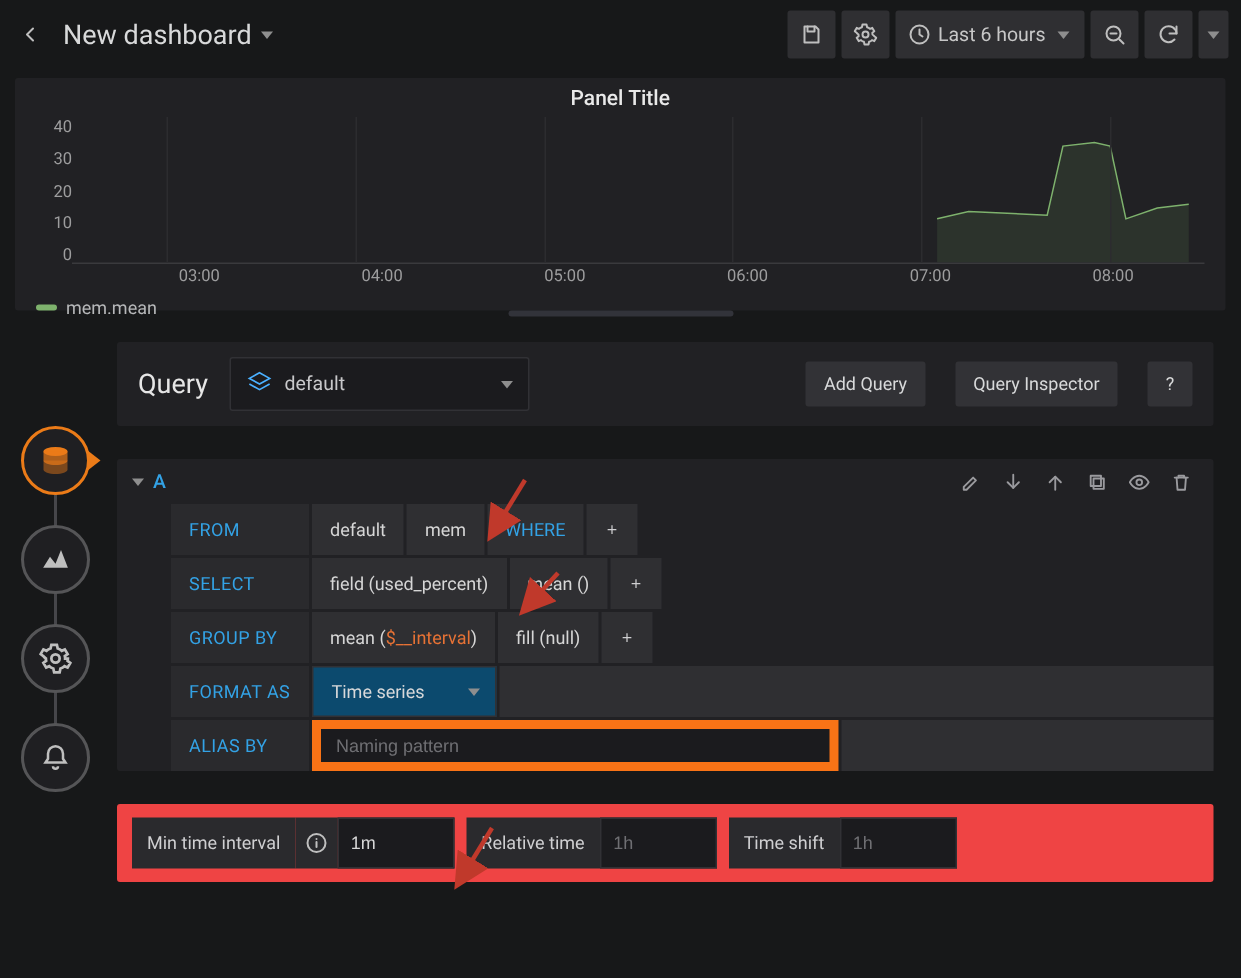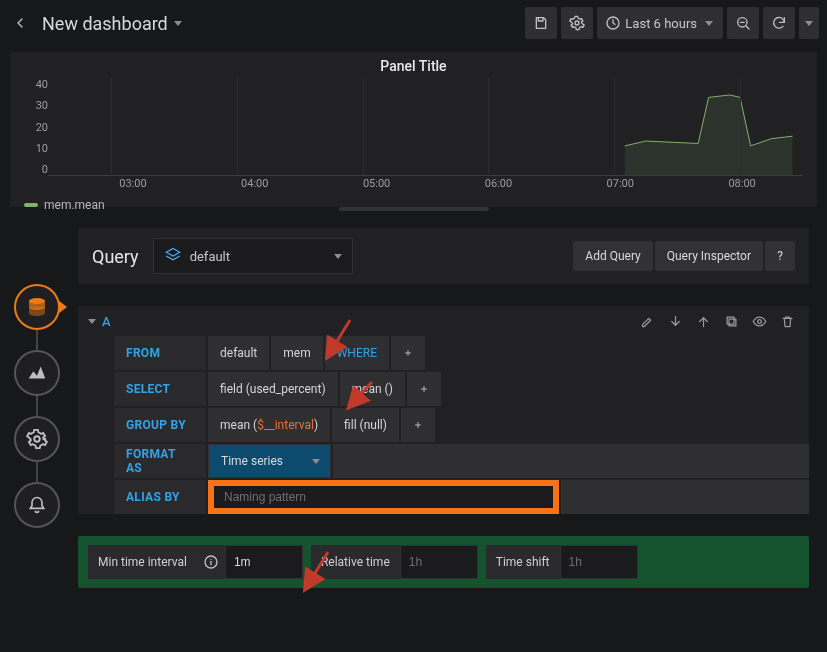--- a/index.html
+++ b/index.html
@@ -38,49 +38,49 @@
   .navcircle svg{stroke:#bfbfbf;fill:none;stroke-width:2}
 
   
   .editor{position:absolute;left:78px;right:18px;top:228px;bottom:12px}
   .qhead{background:#212124;height:56px;display:flex;align-items:center;padding:0 14px;border-radius:2px}
   .qhead .qtitle{font-size:18px;color:#e6e6e6;margin-right:14px}
   .dsselect{background:#1b1b1e;border:1px solid #313135;height:36px;width:200px;display:flex;align-items:center;padding:0 10px;border-radius:2px;gap:8px;color:#c8c8ca;position:relative}
   .dsselect .dsicon{width:18px;height:18px}
   .dsselect .caret{position:absolute;right:10px;border-left:4px solid transparent;border-right:4px solid transparent;border-top:5px solid #8e8e8e}
   .qhead .spacer{flex:1}
-  .qbtn{background:#323236;color:#d8d9da;height:30px;padding:0 12px;border-radius:2px;display:flex;align-items:center;margin-left:2px;cursor:pointer;font-size:12px}
+  .qbtn{background:#323236;color:#d8d9da;height:30px;padding:0 12px;border-radius:2px;display:flex;align-items:center;margin-left:20px;cursor:pointer;font-size:12px}
   .qbtn.help{width:30px;padding:0;justify-content:center}
 
   .rowwrap{margin-top:22px;background:#212124;border-radius:2px}
   .rowhead{height:30px;display:flex;align-items:center;padding:0 10px;color:#9fc5ff;font-size:13px}
   .rowhead .collapse{border-left:4px solid transparent;border-right:4px solid transparent;border-top:5px solid #8e8e8e;margin-right:6px}
   .rowhead .rid{color:#33a2e5;font-weight:500}
   .rowhead .spacer{flex:1}
   .rowicon{width:24px;height:24px;display:flex;align-items:center;justify-content:center;margin-left:4px;cursor:pointer}
   .rowicon svg{width:15px;height:15px;stroke:#9a9a9e;fill:none;stroke-width:2;stroke-linecap:round;stroke-linejoin:round}
 
   .rowbody{padding:0 0 0 36px}
   .clauseline{display:flex;gap:2px;margin-bottom:2px}
   .seg{height:34px;display:flex;align-items:center;padding:0 12px;font-size:12px}
-  .label{background:#2a2a2d;color:#33a2e5;font-weight:700;text-transform:uppercase;letter-spacing:.3px;width:92px}
+  .label{background:#2a2a2d;color:#33a2e5;font-weight:400;text-transform:uppercase;letter-spacing:.3px;width:92px}
   .tok{background:#2f2f32;color:#d6d6d6;cursor:pointer}
   .kw{color:#33a2e5;font-weight:400}
   .var{color:#e77235}
   .add{background:#2f2f32;width:34px;justify-content:center;cursor:pointer}
   .add svg{width:12px;height:12px;stroke:#cfcfd1;stroke-width:2}
   .fmt{background:#0c4a6e;border:1px solid #313135;position:relative;width:123px}
   .fmt .caret{position:absolute;right:10px;border-left:4px solid transparent;border-right:4px solid transparent;border-top:5px solid #8e8e8e}
   .fmt-fill{flex:1;background:#2f2f32;height:34px}
   .aliasinput{flex:1;height:34px}
   .aliasinput input{width:100%;height:100%;background:#1b1b1e;border:6px solid #f97316;color:#d6d6d6;padding:0 10px;font-size:12px;outline:none}
   .aliasinput input::placeholder{color:#6f6f73}
   .alias-fill{width:248px;background:#2f2f32;height:34px}
 
-  .foot{margin-top:22px;background:#14532d;border-radius:2px;height:52px;display:flex;align-items:center;padding:0 10px}
+  .foot{margin-top:22px;background:#ef4444;border-radius:2px;height:52px;display:flex;align-items:center;padding:0 10px}
   .footseg{height:34px;display:flex;align-items:center}
   .footlabel{background:#2a2a2d;color:#cfcfd1;padding:0 10px;font-size:12px}
   .footinfo{background:#2a2a2d;width:28px;justify-content:center}
   .footinput{width:78px;height:34px}
   .footinput input{width:100%;height:100%;background:#1b1b1e;border:1px solid #313135;color:#d6d6d6;padding:0 8px;font-size:12px;outline:none}
   .footinput input::placeholder{color:#6f6f73}
   .footgap{width:8px}
   .footspace{flex:1}
 
   

